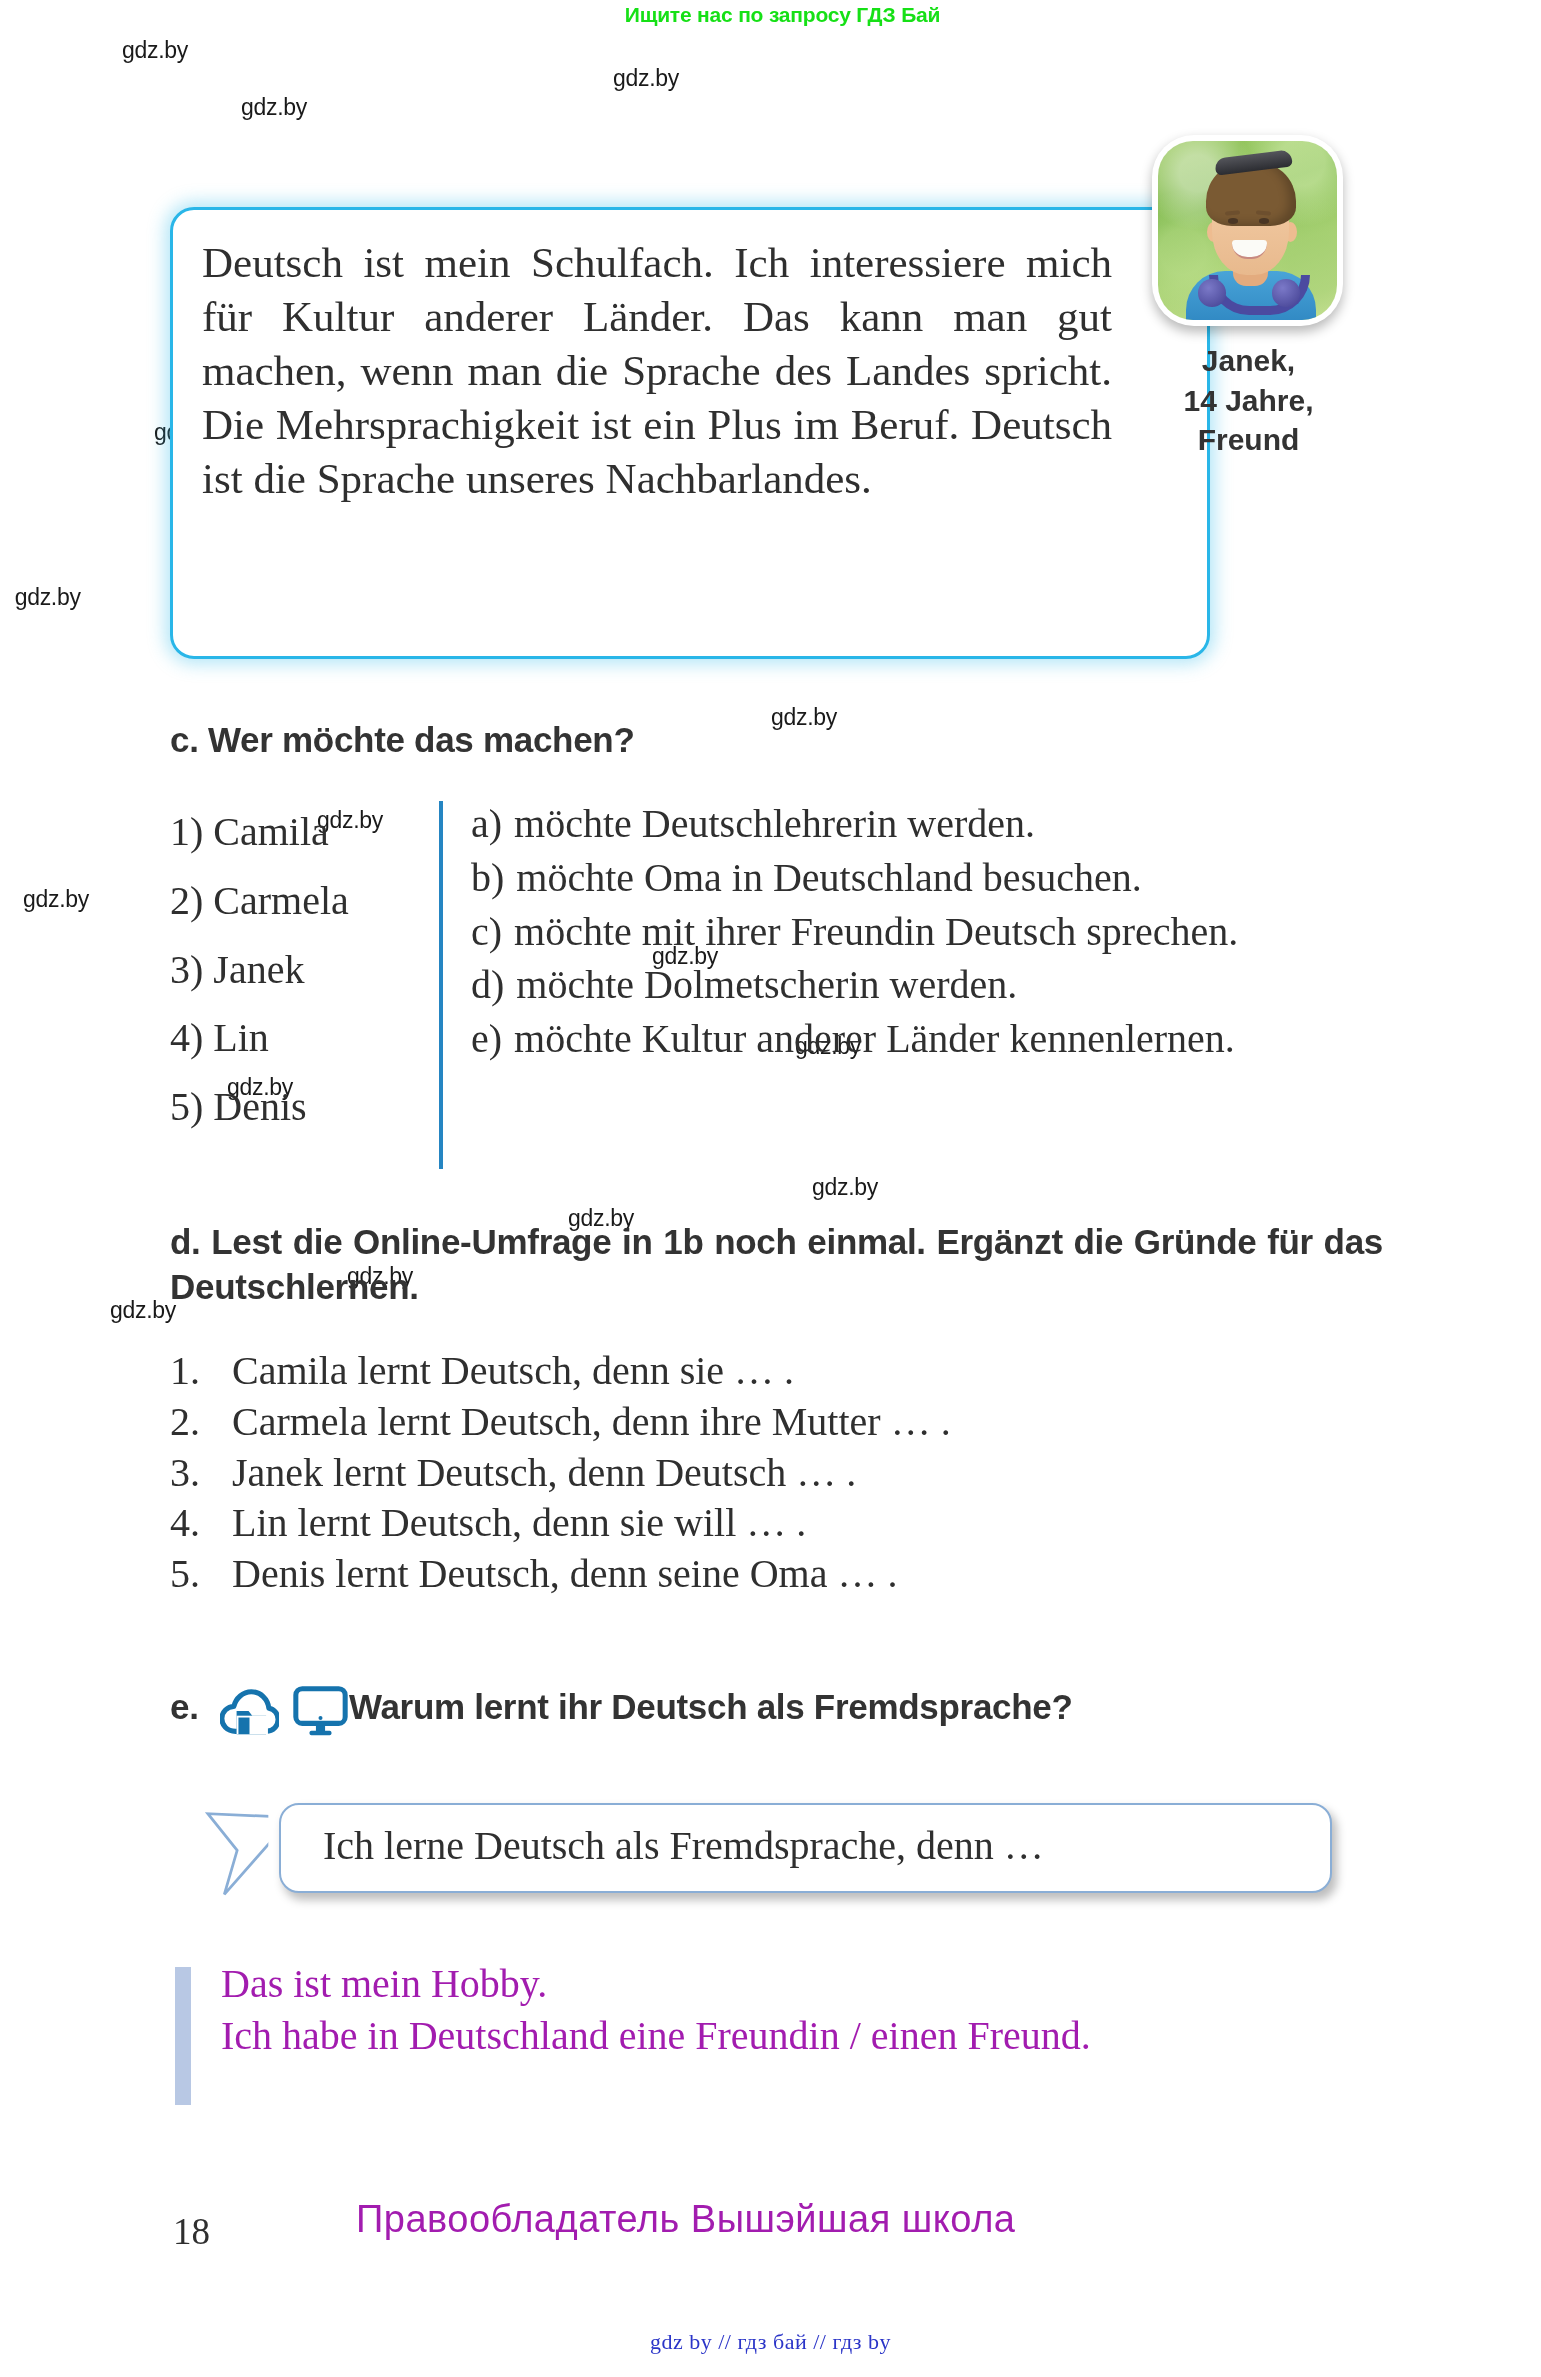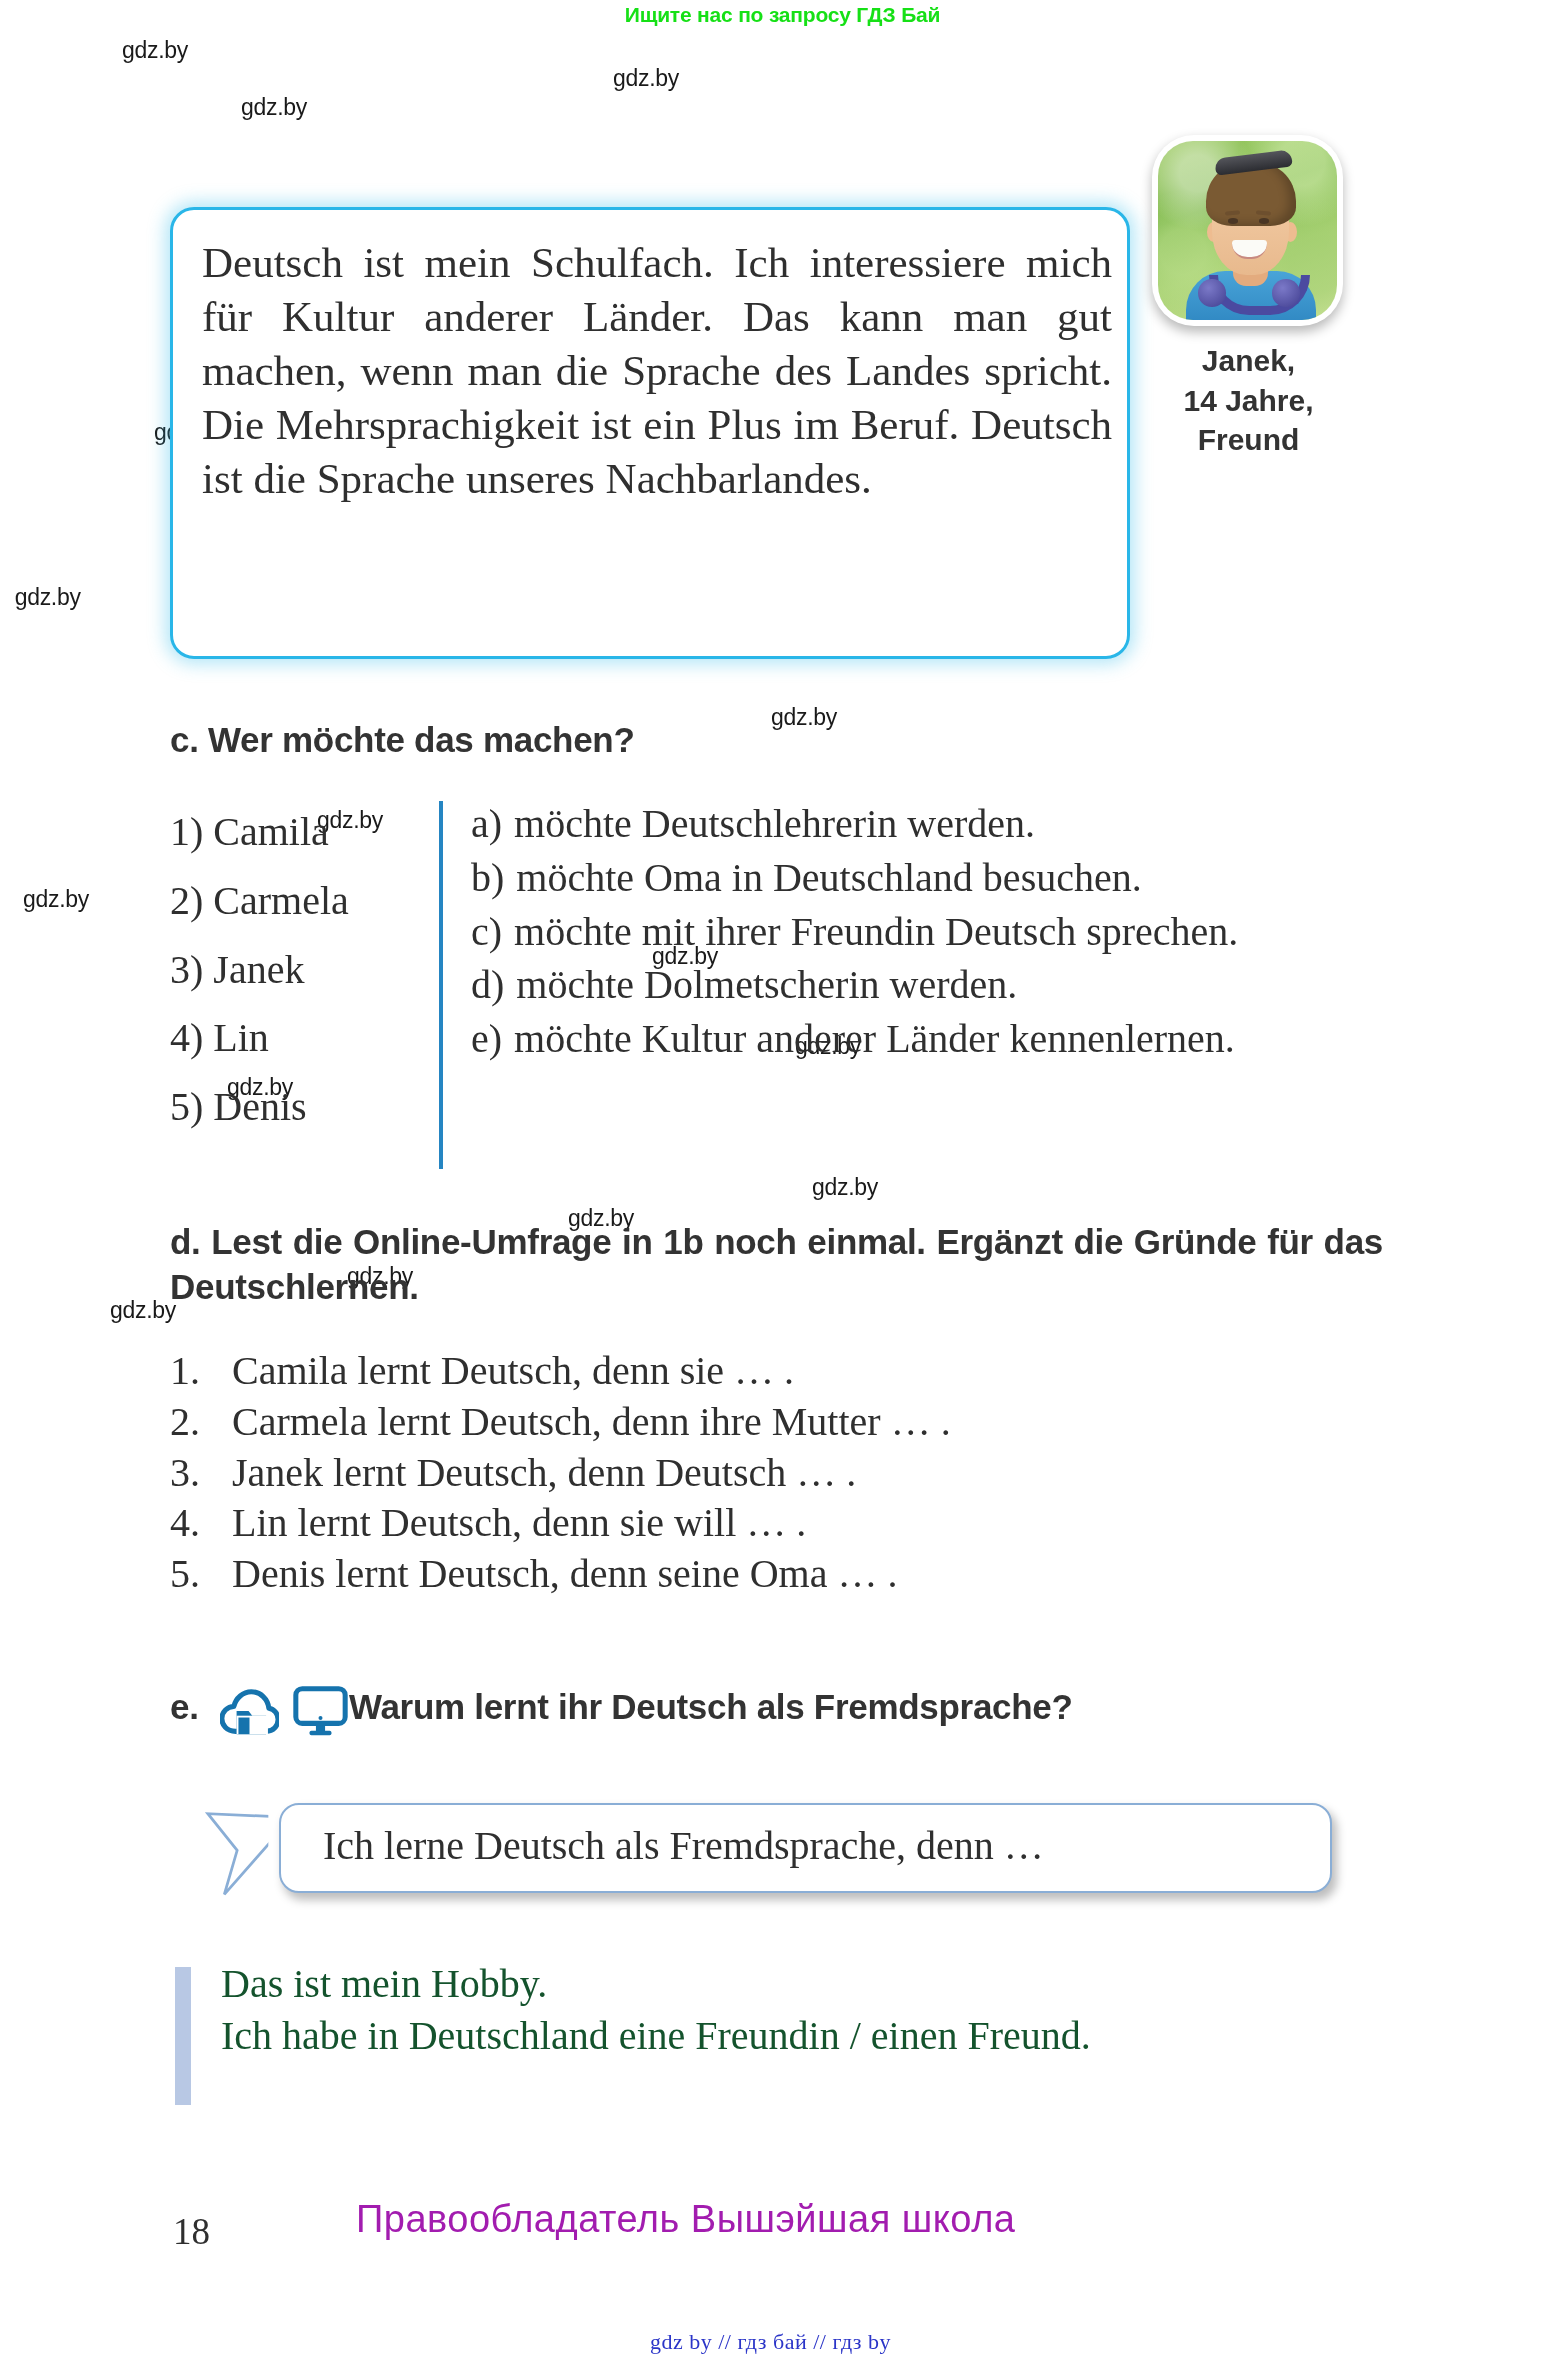--- a/index.html
+++ b/index.html
@@ -60,21 +60,21 @@
     color: #a21caf;
     white-space: nowrap;
     letter-spacing: 0.5px;
   }
 
   
   .quote-card {
     position: absolute;
     left: 170px;
     top: 207px;
-    width: 960px;
+    width: 1040px;
     height: 452px;
     border: 3.7px solid #29b6e8;
     border-radius: 24px;
     background: #ffffff;
     box-shadow: 0 0 16.5px 4.6px rgba(41,182,232,0.35);
     box-sizing: border-box;
   }
   .quote-text {
     position: absolute;
     left: 29px;
@@ -317,21 +317,21 @@
     height: 138px;
     background: #b8c8e4;
   }
   .ex-text {
     position: absolute;
     left: 221px;
     top: 1958px;
     width: 1147px;
     font-size: 40px;
     line-height: 1.30;
-    color: #14532d;
+    color: #a21caf;
   }
   .ex-text .ln2 {
     text-align: justify;
     text-align-last: left;
   }
 
   .page-num {
     position: absolute;
     left: 173px;
     top: 2210px;

